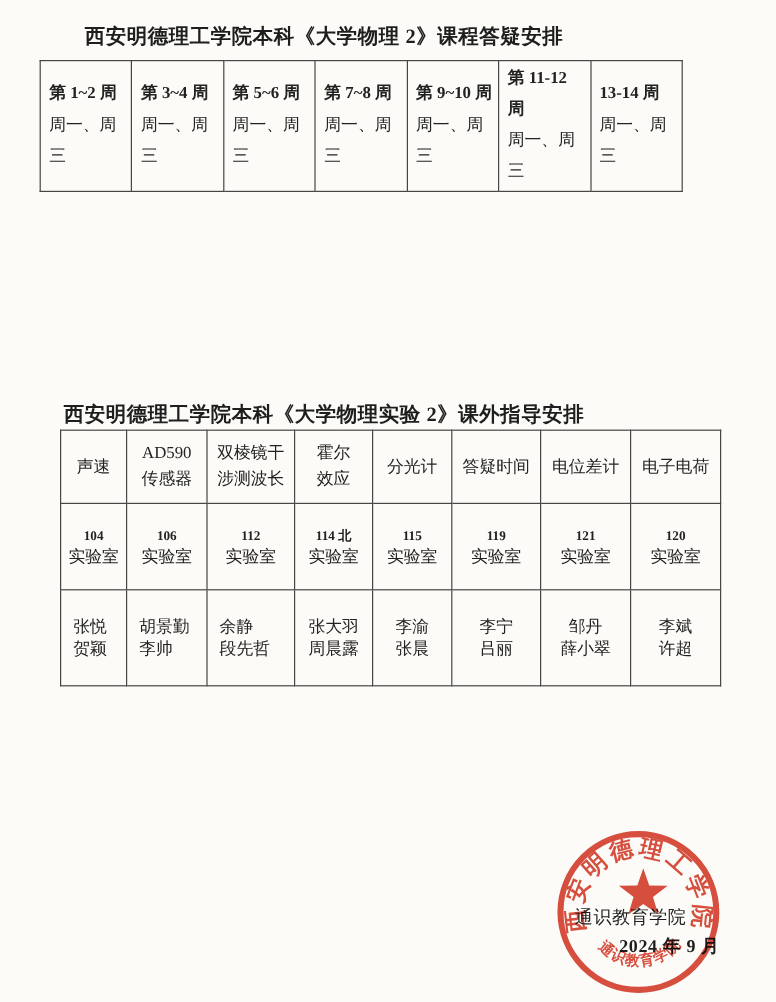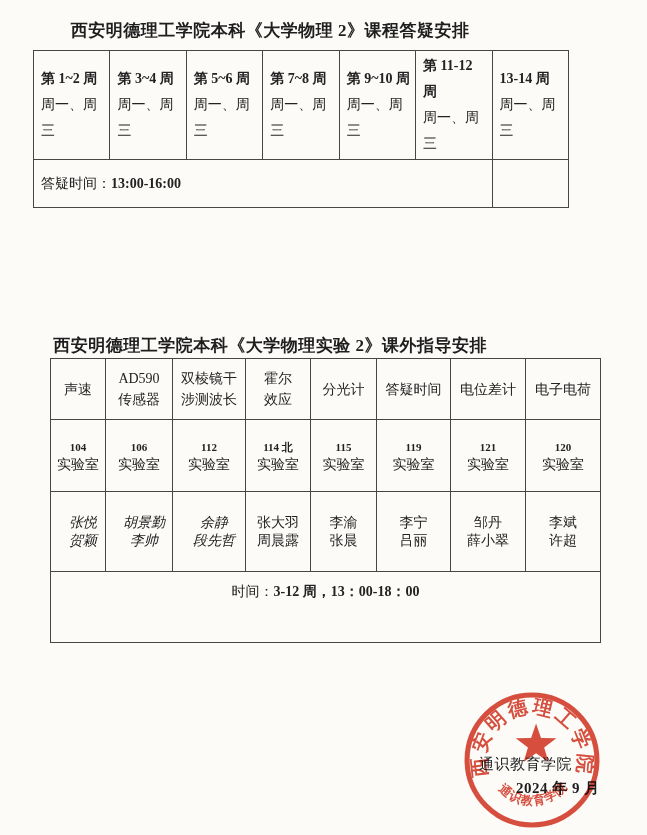--- a/index.html
+++ b/index.html
@@ -27,21 +27,21 @@
   .tbl1 .r-time td{height:47px;padding-left:7px;}
   .lbl{font-weight:normal;}
   .val{font-weight:bold;}
   
   .tbl2{left:50px;top:358px;width:550px;text-align:center;border-radius:22px;}
   .tbl2 .r-exp td{height:56px;line-height:21px;padding:2px 3px;}
   .tbl2 .r-lab td{height:71px;line-height:17px;}
   .tbl2 .num{font-weight:bold;font-size:11px;}
   .tbl2 .r-names td{height:79px;}
   .tbl2 .r-names .n2{}
-  .tbl2 .r-names td:nth-child(-n+3){text-align:center;padding-left:10px;font-style:italic;}
+  .tbl2 .r-names td:nth-child(-n+3){text-align:left;padding-left:10px;}
   .tbl2 .r-time2 td{height:59px;vertical-align:top;padding-top:11px;text-align:center;}
   
   .dept{position:absolute;left:479px;top:755px;font-size:15px;letter-spacing:.5px;}
   .date{position:absolute;left:476px;top:779px;font-size:15px;font-weight:600;letter-spacing:.5px;margin-left:40px;}
   .seal{position:absolute;left:462px;top:690px;width:140px;height:140px;
         mix-blend-mode:multiply;opacity:.92;}
   .seal text{font-family:"Liberation Sans","DejaVu Sans",sans-serif;font-weight:bold;}
 </style>
 </head>
 <body>
@@ -74,24 +74,20 @@
             <div class="days">周一、周三</div>
           </td>
       <td>
             <div class="wk">第 11-12 周</div>
             <div class="days">周一、周三</div>
           </td>
       <td>
             <div class="wk">13-14 周</div>
             <div class="days">周一、周三</div>
           </td>
-    </tr>
-    <tr class="r-time">
-      <td colspan="6"><span class="lbl">答疑时间：</span><span class="val">13:00-16:00</span></td>
-      <td></td>
     </tr>
   </tbody>
     </table>
 
   <div class="title t2">西安明德理工学院本科《大学物理实验 2》课外指导安排</div>
 
   <table class="tbl2">
     <colgroup>
       <col style="width:55px">
         <col style="width:67px">
@@ -198,23 +194,20 @@
           </td>
       <td>
             <div>邹丹</div>
             <div class="n2">薛小翠</div>
           </td>
       <td>
             <div>李斌</div>
             <div class="n2">许超</div>
           </td>
     </tr>
-    <tr class="r-time2">
-      <td colspan="8"><span class="lbl">时间：</span><span class="val">3-12 周，13：00-18：00</span></td>
-    </tr>
   </tbody>
     </table>
 
   <div class="dept">通识教育学院</div>
   <div class="date">2024 年 9 月</div>
 
   <svg class="seal" viewBox="0 0 138 138">
     <circle cx="69" cy="69" r="64" fill="none" stroke-width="5" stroke="#d6402f"></circle>
     <path id="sealArcTop" d="M 29.2 92 A 46 46 0 1 1 108.8 92" fill="none"></path>
     <path id="sealArcBot" d="M 35.3 97.3 A 44 44 0 0 0 102.7 97.3" fill="none"></path>

